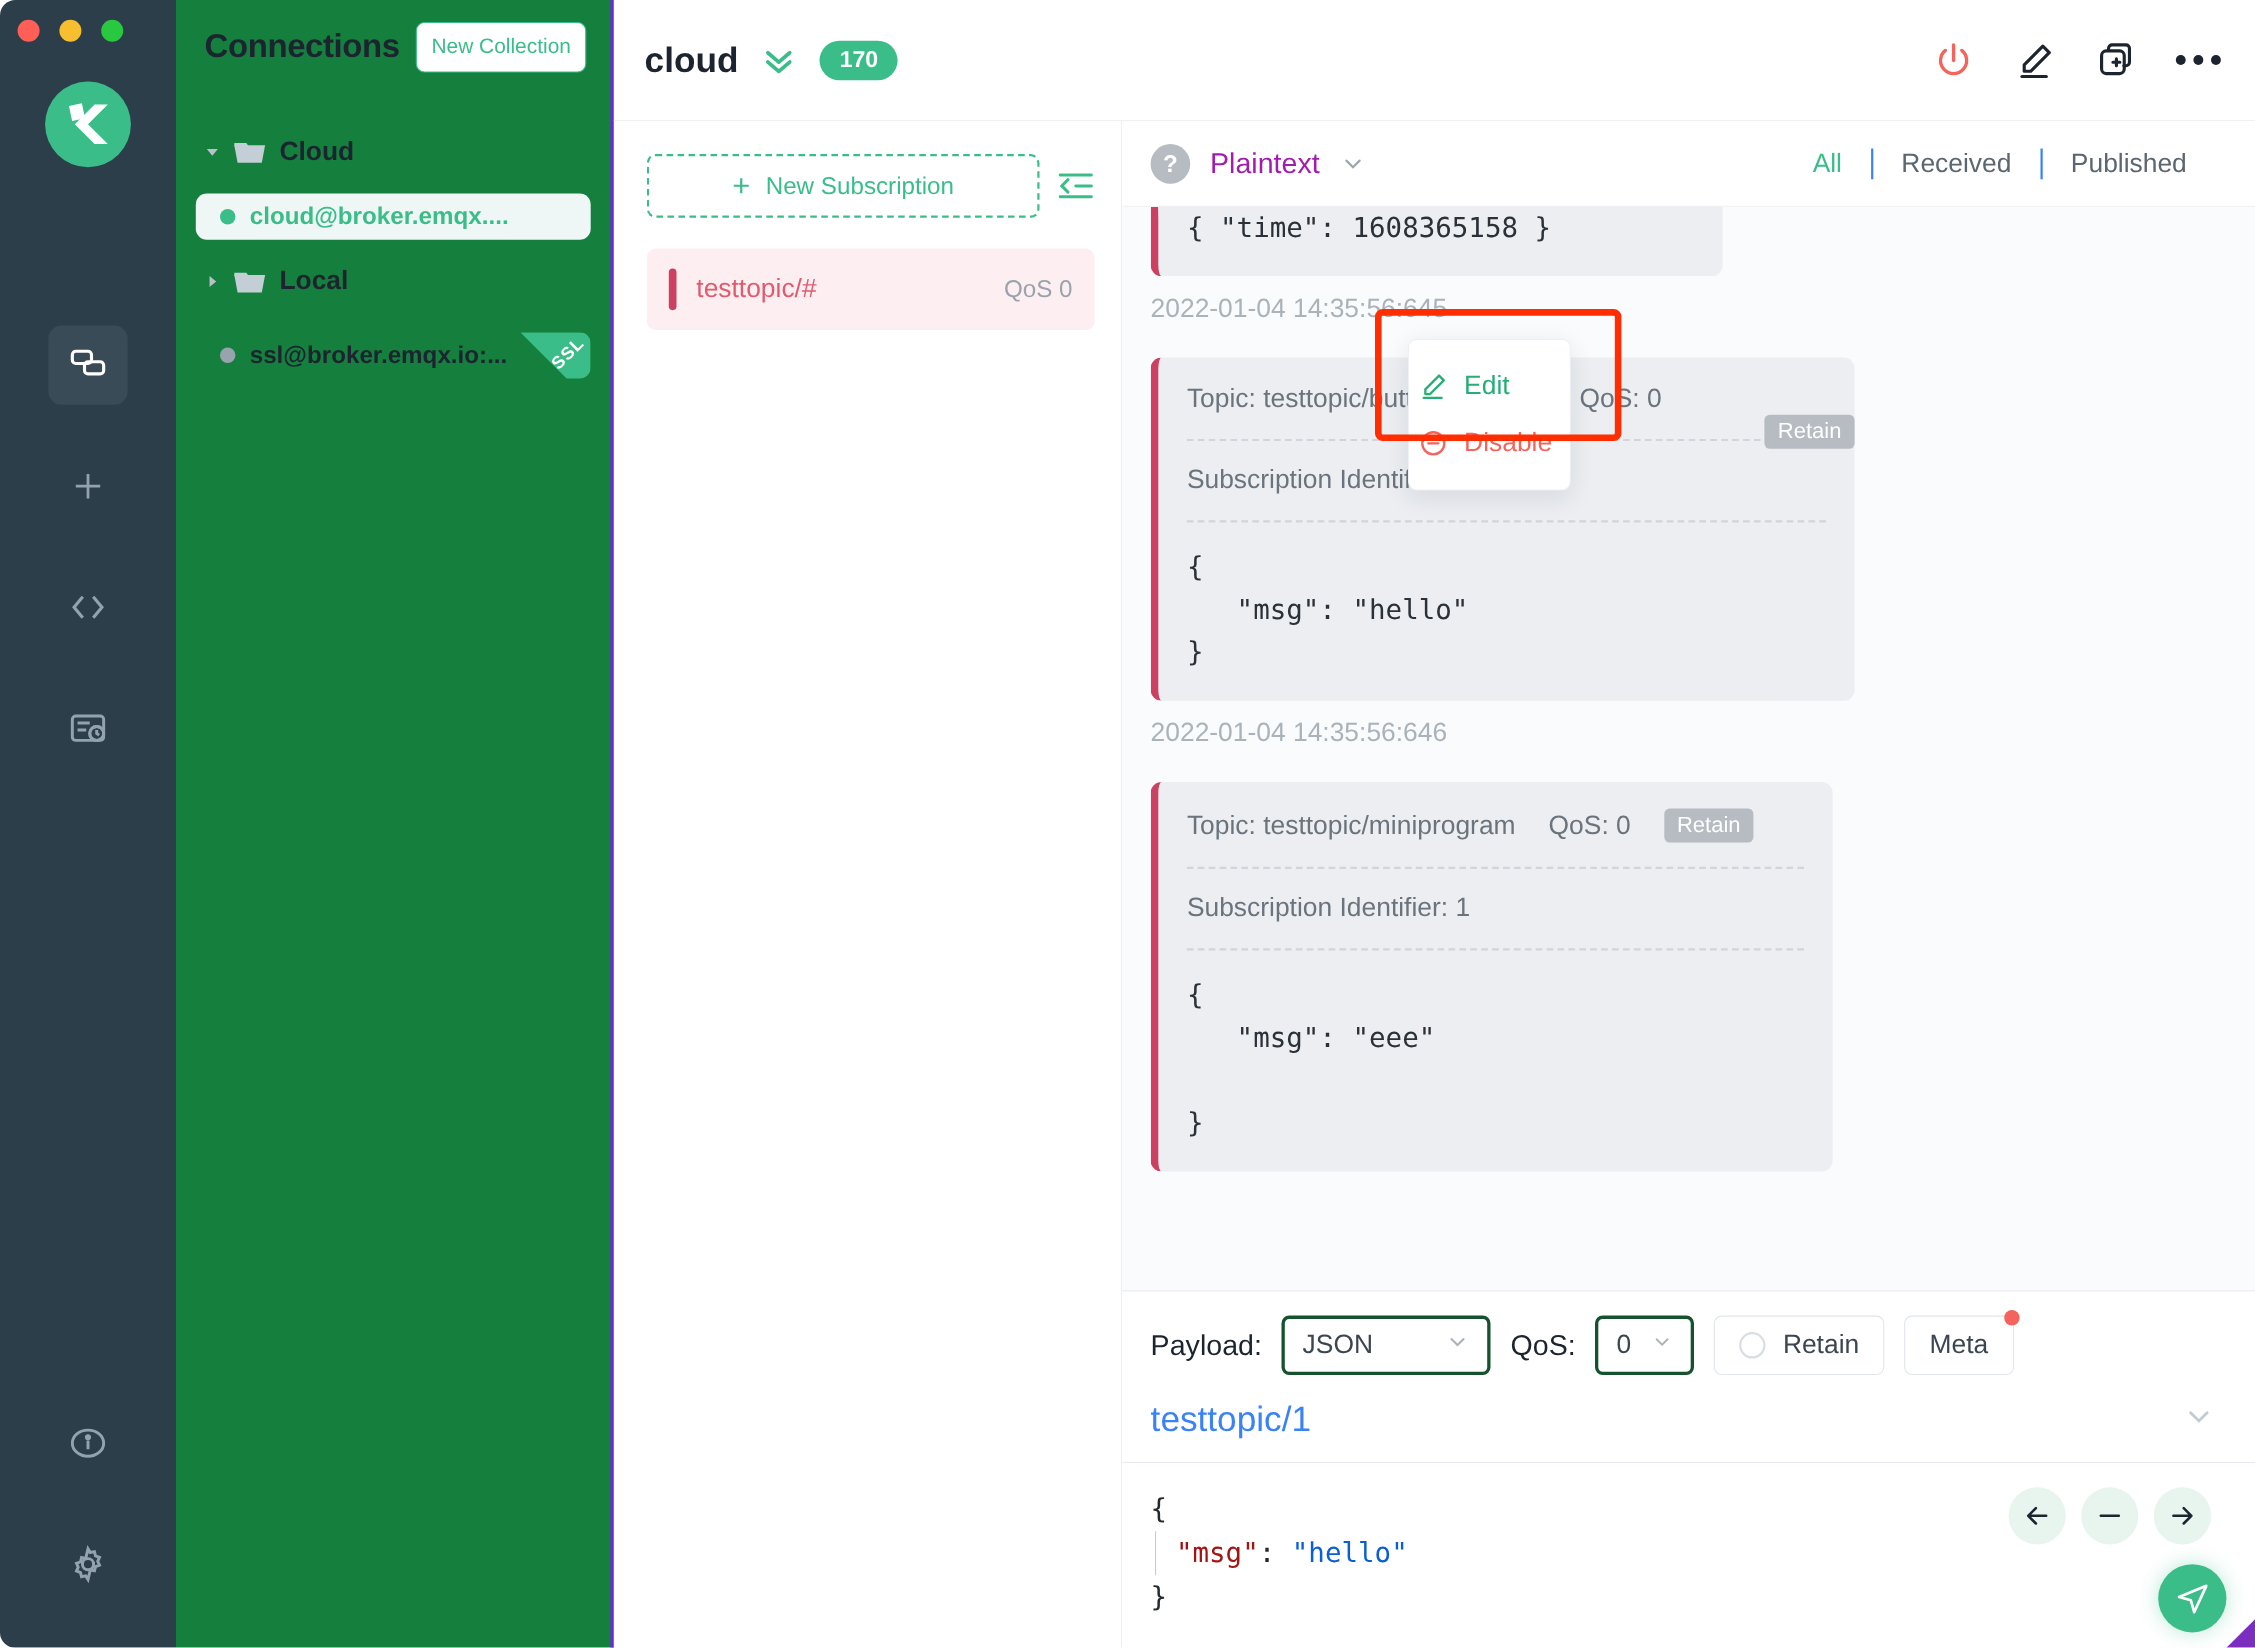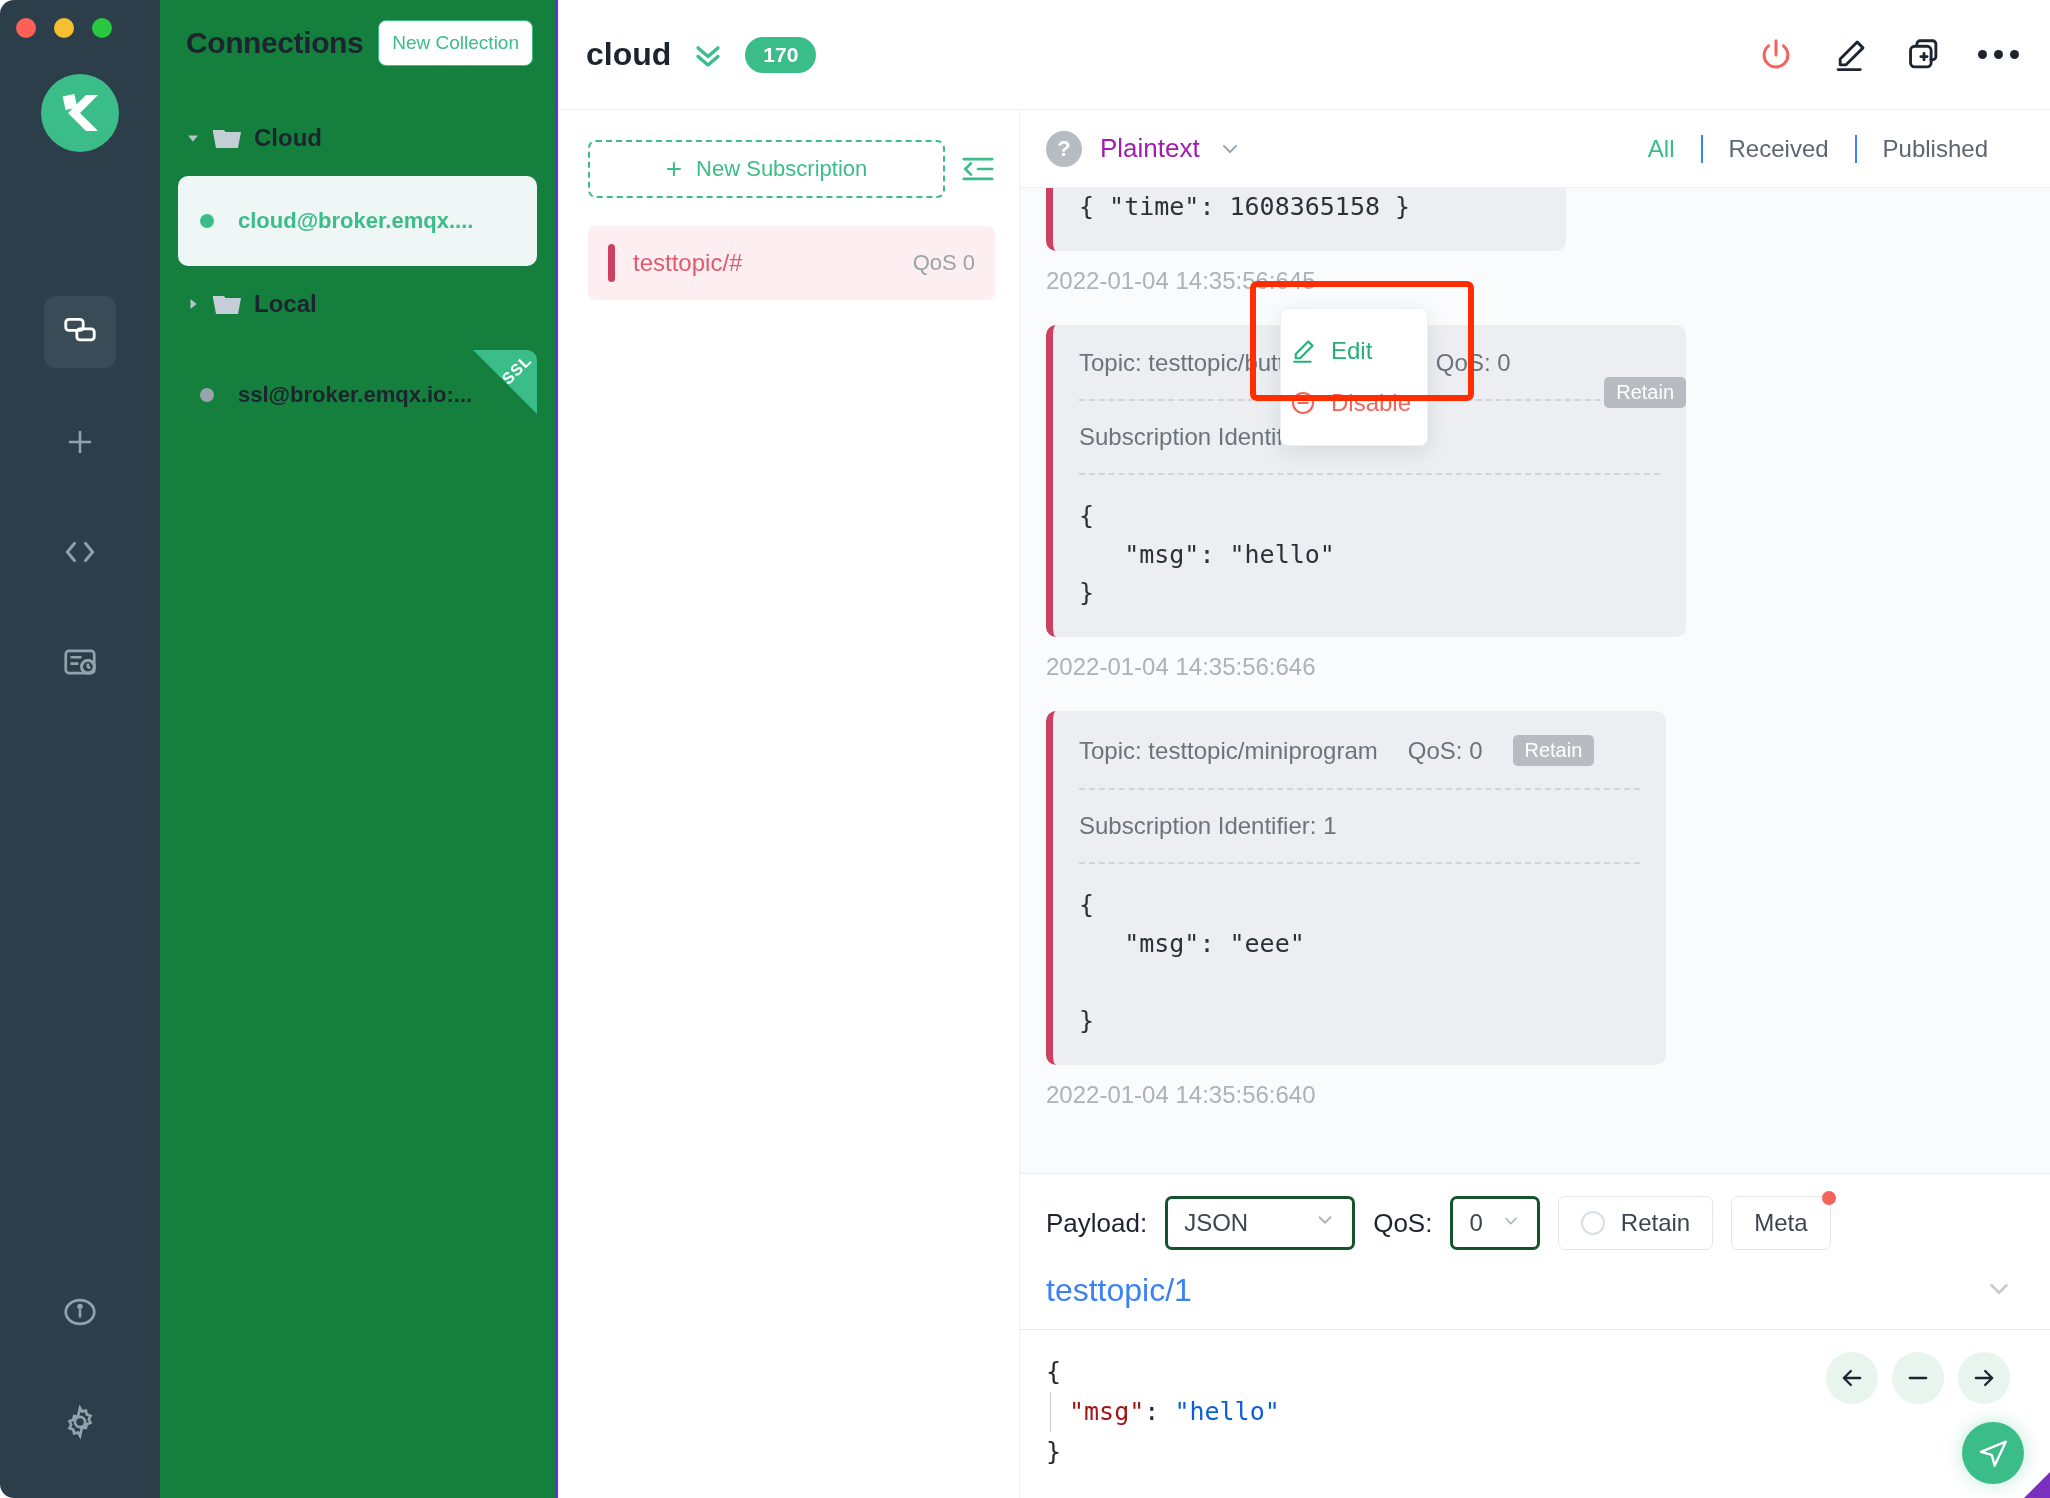--- a/index.html
+++ b/index.html
@@ -79,23 +79,23 @@
   .tree-group {
     display: flex; align-items: center; gap: 12px;
     padding: 10px 26px; height: 56px;
   }
   .caret { width: 14px; height: 14px; color: #b9c2cb; display: inline-block; }
   .caret svg { display: block; }
   .folder { width: 30px; height: 24px; color: #c3ced6; }
   .group-label { font-size: 24px; font-weight: 700; color: #1c2430; }
 
   .conn-item {
-    margin: 10px 18px; padding: 32px 22px;
+    margin: 10px 18px; padding: 8px 22px;
     border-radius: 10px;
-    display: flex; align-items: center; gap: 24px;
+    display: flex; align-items: center; gap: 13px;
     position: relative; overflow: hidden;
     font-size: 22px;
   }
   .conn-item.selected { background: #eef7f5; }
   .status-dot { width: 14px; height: 14px; border-radius: 50%; flex: none; }
   .status-dot.on { background: #3bbd89; }
   .status-dot.off { background: #97a4ae; }
   .conn-name { font-weight: 700; white-space: nowrap; overflow: hidden; }
   .conn-name.on { color: #3bbd89; }
   .conn-name.off { color: #1c2430; }
@@ -520,21 +520,20 @@
                 <span class="retain">Retain</span>
               </div>
               <div class="msg-sep"></div>
               <div class="msg-meta">Subscription Identifier: 1</div>
               <div class="msg-sep"></div>
               <div class="msg-body">{
    "msg": "eee"
 
 }</div>
             </div>
-            <div class="msg-time">2022-01-04 14:35:56:640</div>
           </div>
         </div>
 
         <div class="publish">
           <div class="pub-row1">
             <span class="pub-label">Payload:</span>
             <span class="pub-select wide">
               <span>JSON</span>
               <span>
                 <svg viewBox="0 0 24 24" fill="none" stroke="#aab3bc" stroke-width="2" stroke-linecap="round" width="22" height="22">

